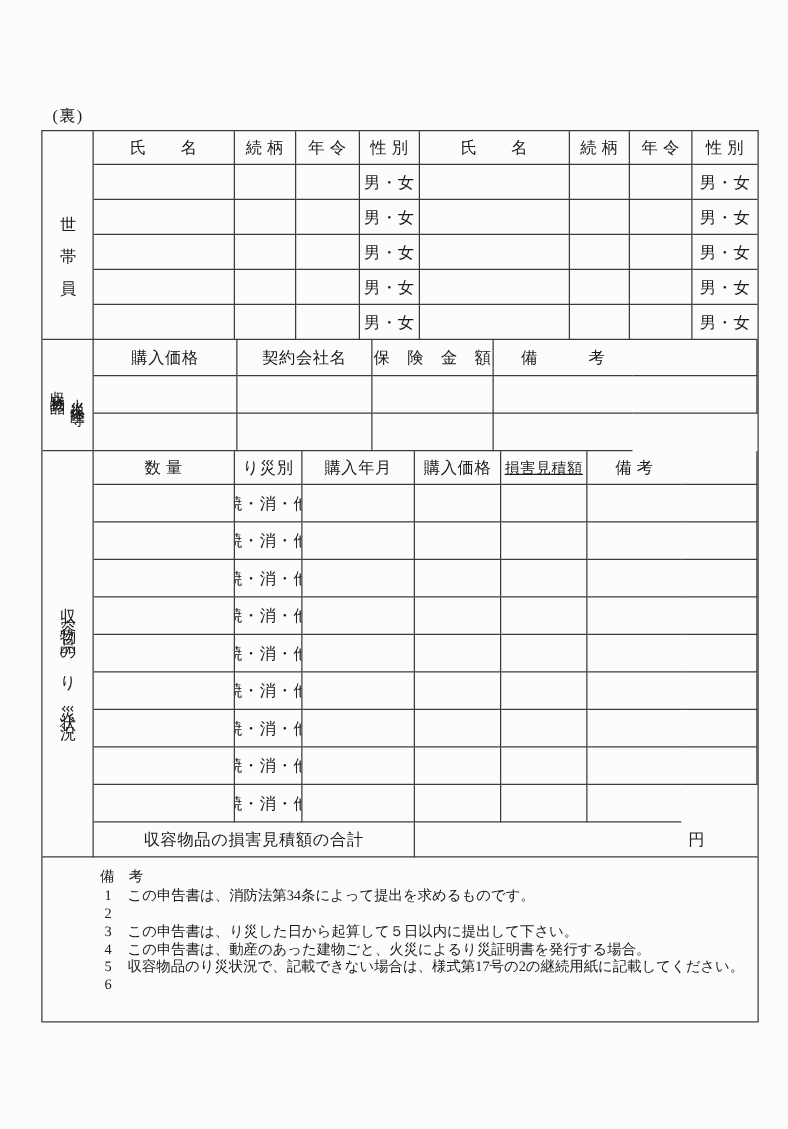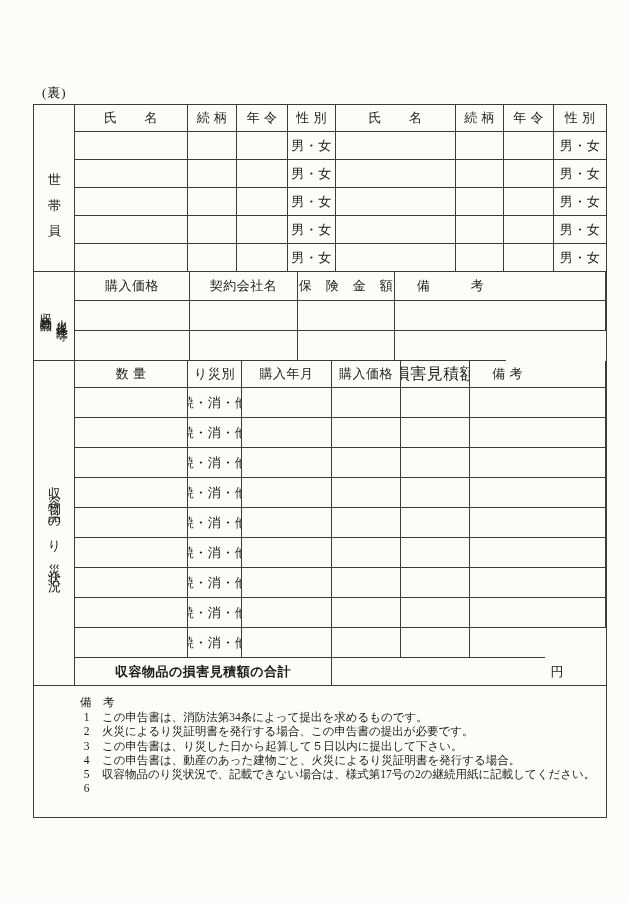--- a/index.html
+++ b/index.html
@@ -14,30 +14,30 @@
   .sec{display:grid;}
   .g-hh{grid-template-columns:41px 113px 49px 51px 48px 120px 48px 50px 52px;grid-template-rows:27px repeat(5,28px);}
   .g-ins{grid-template-columns:41px 115px 108px 97px 111px 100px;grid-template-rows:29px 30px 30px;}
   .g-itm{grid-template-columns:41px 113px 54px 90px 69px 69px 75px 61px;grid-template-rows:27px repeat(9,30px) 28px;}
   .c{
     border-right:1px solid #3c3c3c;border-bottom:1px solid #3c3c3c;
     display:flex;align-items:center;justify-content:center;
     font-size:13px;letter-spacing:.5px;overflow:hidden;white-space:nowrap;
   }
   .lc{border-right:none;}
-  .sm{font-size:16px;}
+  .sm{font-size:12px;text-decoration:underline;}
   .hh-label{grid-row:1/7;grid-column:1;}
   .ins-label{grid-row:1/4;grid-column:1;}
   .itm-label{grid-row:1/12;grid-column:1;}
   .vtxt{writing-mode:vertical-rl;text-orientation:upright;}
   .vl-hh{font-size:13px;letter-spacing:26px;padding-top:26px;}
   .vcolwrap{display:flex;flex-direction:row;align-items:center;justify-content:center;gap:2px;}
   .vl-ins{font-size:12px;letter-spacing:2.5px;line-height:14px;}
   .vl-itm{font-size:13px;letter-spacing:8px;padding-top:8px;}
-  .total-label{grid-column:2/5;grid-row:11;font-weight:bold;}
+  .total-label{grid-column:2/5;grid-row:11;}
   .total-value{grid-column:5/9;grid-row:11;justify-content:flex-end;padding-right:42px;}
   .notes{
     height:131px;border-bottom:none;box-sizing:border-box;
     padding:9px 10px 0 46px;font-size:11.5px;line-height:14.2px;
   }
   .nhead{margin-bottom:1px;}
   .nline{display:flex;}
   .nnum{width:13px;flex:none;margin-right:9px;text-align:center;}
 </style>
 </head>
@@ -218,21 +218,20 @@
     </div>
 
     <div class="notes">
       <div class="nhead">備　考</div>
       <div class="nline">
         <span class="nnum">1</span>
         <span>この申告書は、消防法第34条によって提出を求めるものです。</span>
       </div>
       <div class="nline">
         <span class="nnum">2</span>
-        <span>火災によるり災証明書を発行する場合、この申告書の提出が必要です。</span>
       </div>
       <div class="nline">
         <span class="nnum">3</span>
         <span>この申告書は、り災した日から起算して５日以内に提出して下さい。</span>
       </div>
       <div class="nline">
         <span class="nnum">4</span>
         <span>この申告書は、動産のあった建物ごと、火災によるり災証明書を発行する場合。</span>
       </div>
       <div class="nline">

